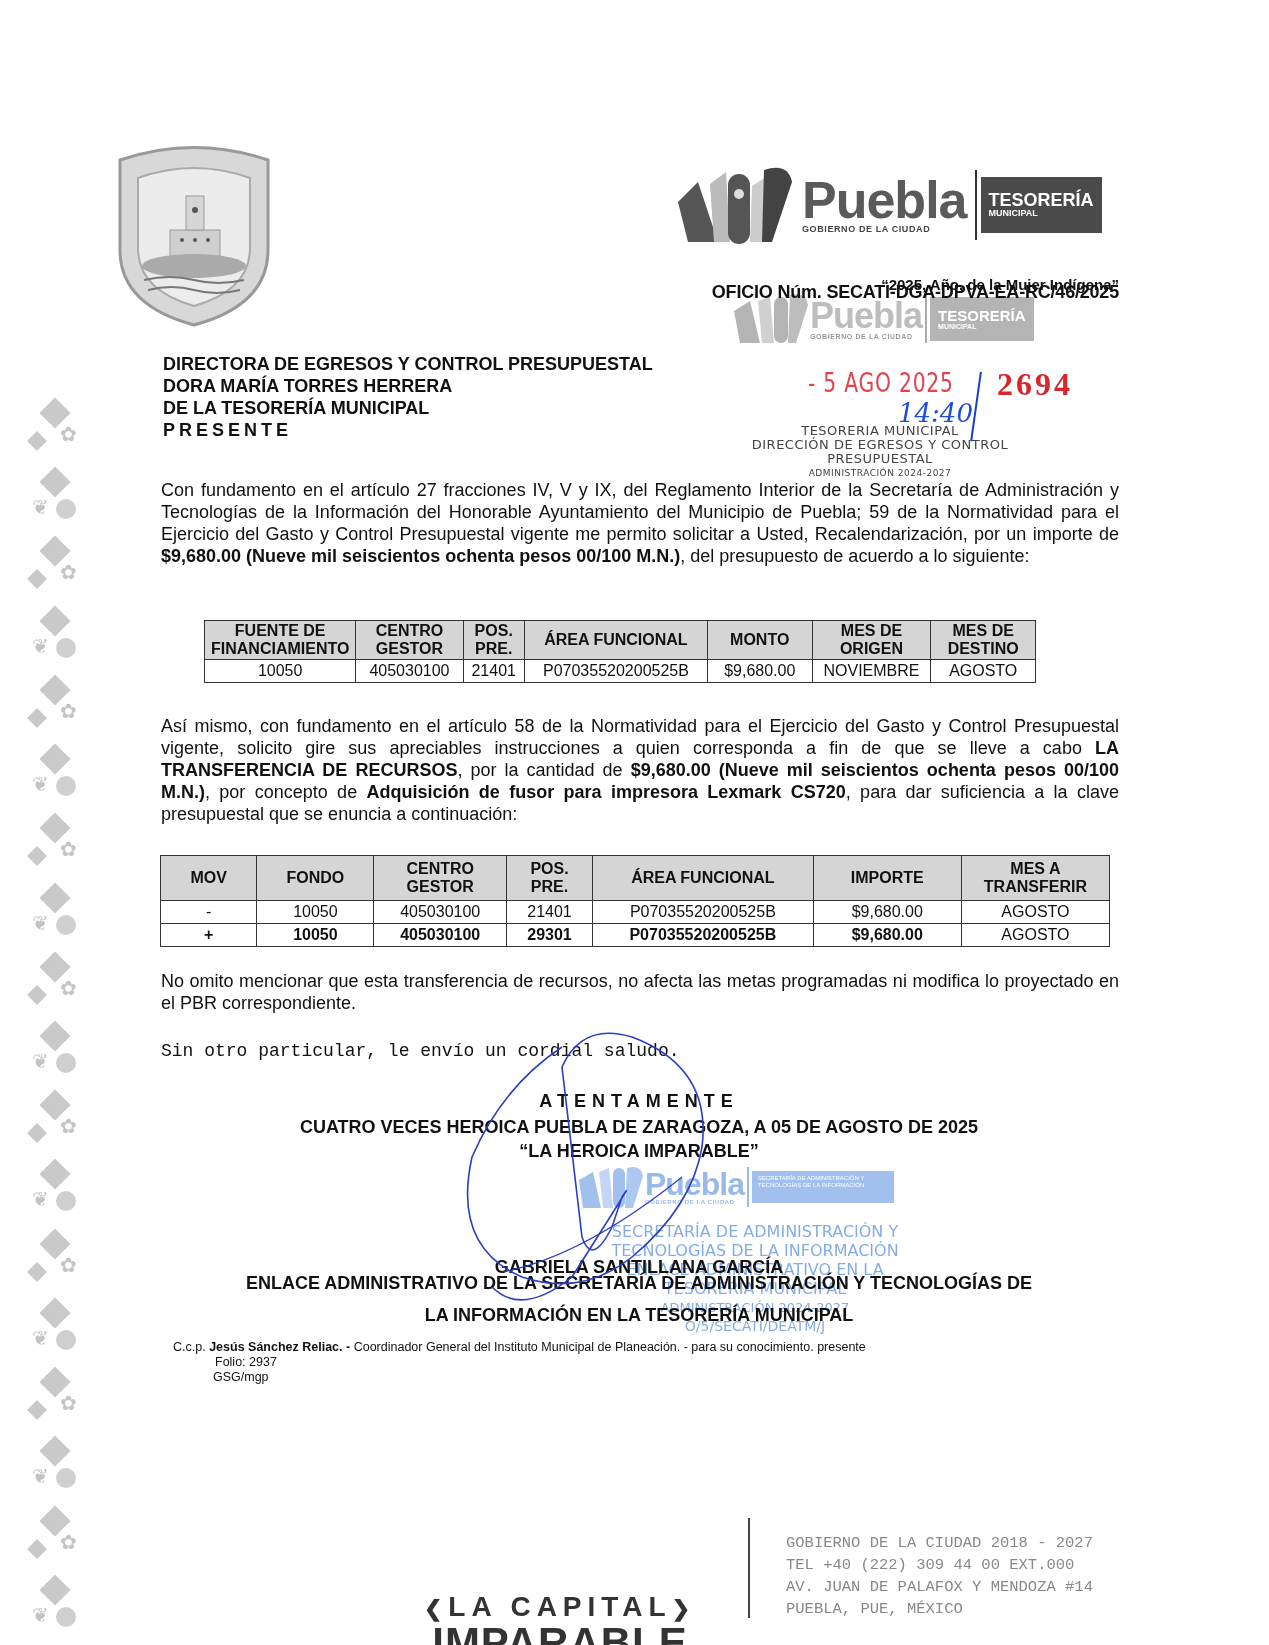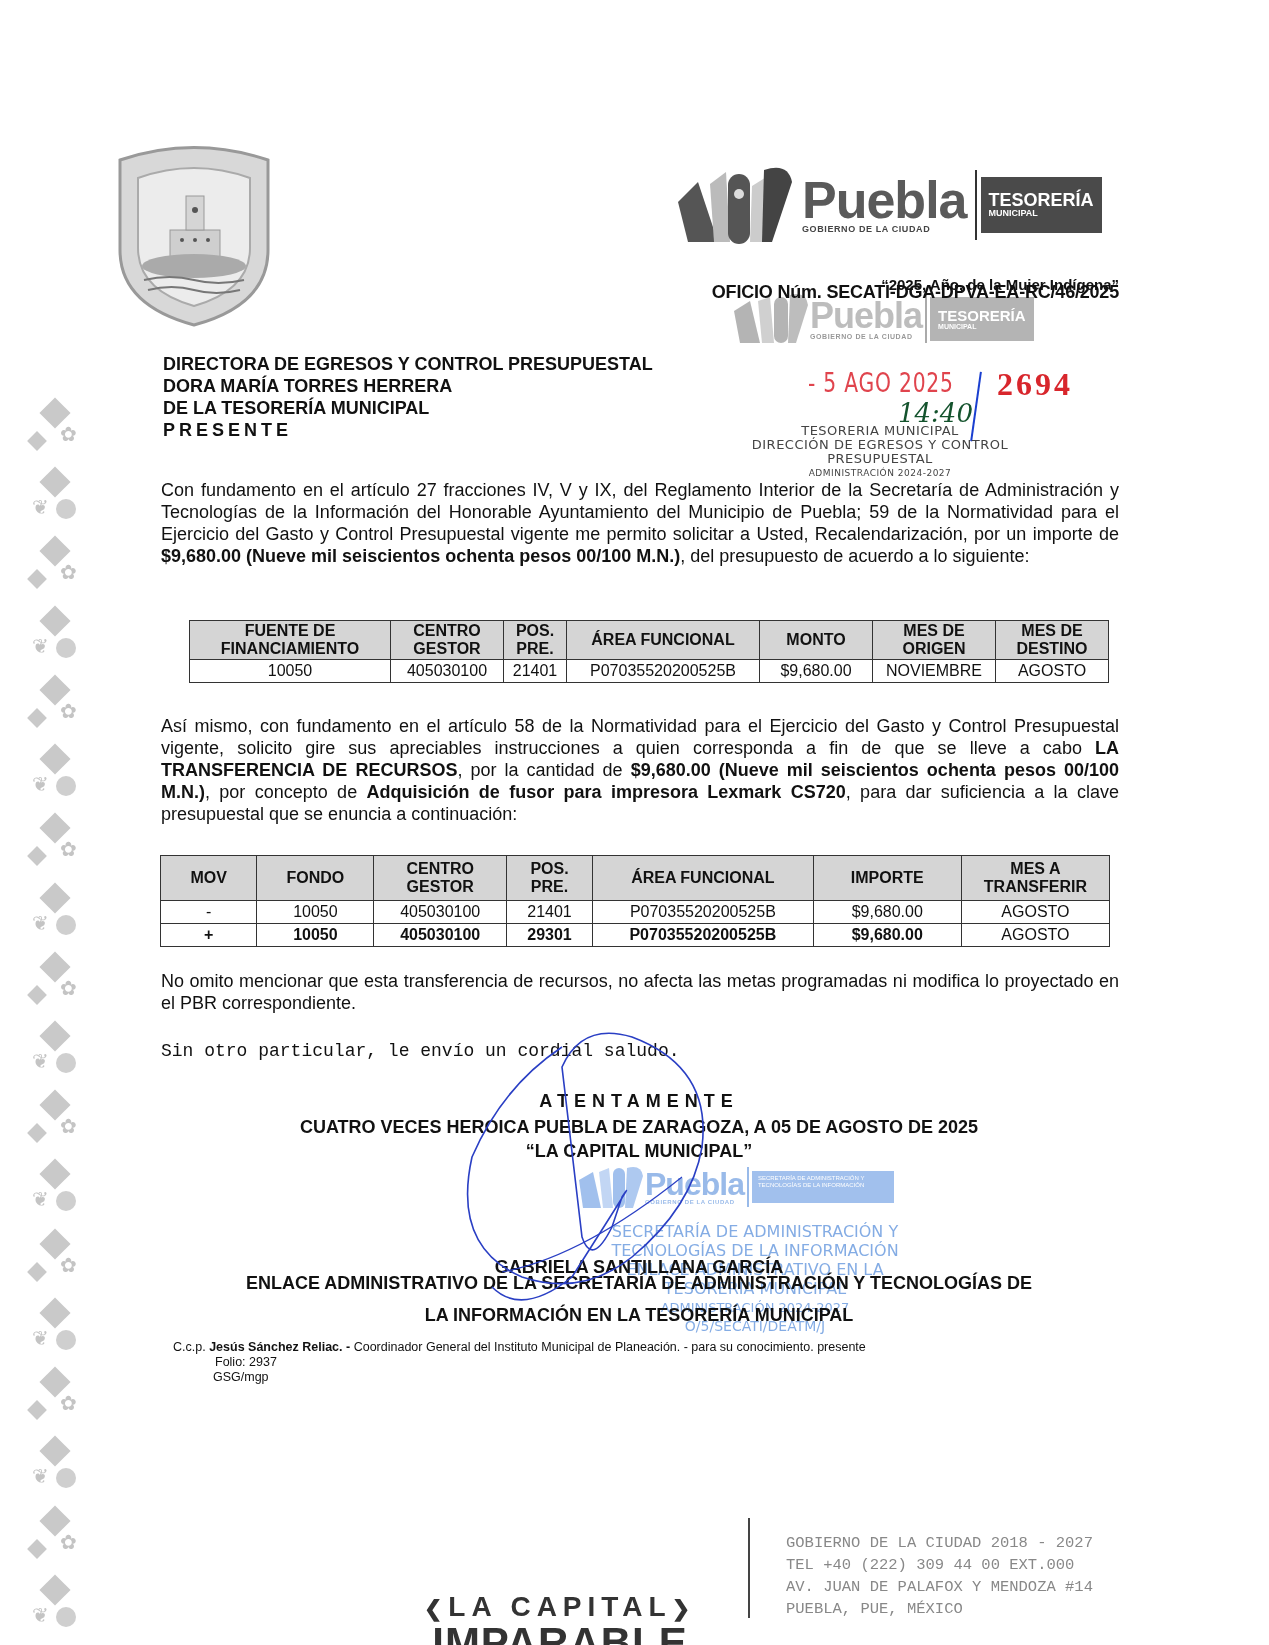--- a/index.html
+++ b/index.html
@@ -22,32 +22,32 @@
   .teso-title{font-weight:bold;font-size:18px;line-height:1;}
   .teso-sub{font-weight:bold;font-size:9px;line-height:1.1;}
   .year-motto{right:150px;top:276px;font-size:15px;font-weight:bold;text-align:right;}
   .oficio{right:150px;top:282px;font-size:18px;font-weight:bold;text-align:right;letter-spacing:-.2px;}
   
   .recipient{left:163px;top:353px;font-size:18px;font-weight:bold;line-height:22px;}
   .recipient .spaced{letter-spacing:4px;}
   
   .stamp-date{left:808px;top:368px;font-size:26px;color:#e0444d;font-family:"DejaVu Sans",sans-serif;letter-spacing:1px;transform:scaleX(.78);transform-origin:left;}
   .stamp-num{left:997px;top:366px;font-size:32px;color:#d8262c;font-family:"Liberation Serif",serif;font-weight:bold;letter-spacing:3px;}
-  .hand-time{left:898px;top:398px;font-size:26px;color:#14532d;font-family:"DejaVu Serif",serif;font-style:italic;}
+  .hand-time{left:898px;top:398px;font-size:26px;color:#1d4ed8;font-family:"DejaVu Serif",serif;font-style:italic;}
   .hand-line{left:975px;top:372px;width:6px;height:70px;border-left:2px solid #1a3fd0;transform:rotate(8deg);}
   .stamp-dept{left:730px;top:424px;width:300px;text-align:center;font-family:"DejaVu Sans",sans-serif;color:#444;font-size:13px;line-height:14px;letter-spacing:.5px;}
   .stamp-dept .small{font-size:9px;}
   
   .para{left:161px;width:958px;font-size:18px;line-height:22px;text-align:justify;}
   .para b{font-weight:bold;}
   
   table{border-collapse:collapse;font-size:16px;}
   th{background:#d5d5d5;font-weight:bold;border:1.5px solid #333;padding:1px 6px;line-height:18px;text-align:center;}
   td{border:1.5px solid #333;padding:1px 6px;text-align:center;line-height:20px;}
-  .t1{left:189px;top:620px;width:920px;}
+  .t1{left:204px;top:620px;width:832px;}
   .t2{left:160px;top:855px;width:950px;}
   .t2 tr.bold-row td{font-weight:bold;}
   
   .closing{left:160px;width:958px;text-align:center;font-size:18px;font-weight:bold;line-height:22px;}
   .signature{left:462px;top:1027px;width:330px;height:300px;}
   .blue-stamp-logo{left:575px;top:1162px;width:340px;height:50px;display:flex;align-items:center;opacity:.7;}
   .blue-stamp-text{left:590px;top:1222px;width:330px;text-align:center;color:#6f9ee0;font-family:"DejaVu Sans",sans-serif;font-size:16px;line-height:19px;opacity:.85;}
   .ccp{left:173px;top:1340px;font-size:12.5px;line-height:15px;}
   .ccp .indent{padding-left:40px;}
   .ccp .indent2{padding-left:42px;}
@@ -318,21 +318,21 @@
   <div>SECRETARÍA DE ADMINISTRACIÓN Y</div>
   <div>TECNOLOGÍAS DE LA INFORMACIÓN</div>
   <div>ENLACE ADMINISTRATIVO EN LA</div>
   <div>TESORERÍA MUNICIPAL</div>
   <div style="font-size:13px">ADMINISTRACIÓN 2024-2027</div>
   <div style="font-size:14px">O/5/SECATI/DEATM/J</div>
 </div>
 
 <div class="abs closing" style="top:1090px;letter-spacing:6px;">ATENTAMENTE</div>
 <div class="abs closing" style="top:1116px;">CUATRO VECES HEROICA PUEBLA DE ZARAGOZA, A 05 DE AGOSTO DE 2025</div>
-<div class="abs closing" style="top:1140px;">“LA CAPITAL MUNICIPAL”</div>
+<div class="abs closing" style="top:1140px;">“LA HEROICA IMPARABLE”</div>
 <div class="abs closing" style="top:1256px;">GABRIELA SANTILLANA GARCÍA</div>
 <div class="abs closing" style="top:1224px;margin-top:48px;">ENLACE ADMINISTRATIVO DE LA SECRETARÍA DE ADMINISTRACIÓN Y TECNOLOGÍAS DE</div>
 <div class="abs closing" style="top:1304px;">LA INFORMACIÓN EN LA TESORERÍA MUNICIPAL</div>
 
 <svg class="abs signature" viewBox="0 0 330 300">
   <path d="M100 20 Q40 60 10 130 Q-10 220 60 250 Q120 270 170 230 Q230 180 240 120 Q250 40 170 10 Q120 -5 100 40 L120 210 Q130 240 150 200 L160 170 Q180 140 110 250 Q60 290 30 260" fill="none" stroke="#2a3fc4" stroke-width="1.6"></path>
   <path d="M40 245 Q120 230 220 150" fill="none" stroke="#2a3fc4" stroke-width="1.2"></path>
 </svg>
 
 <div class="abs ccp">

